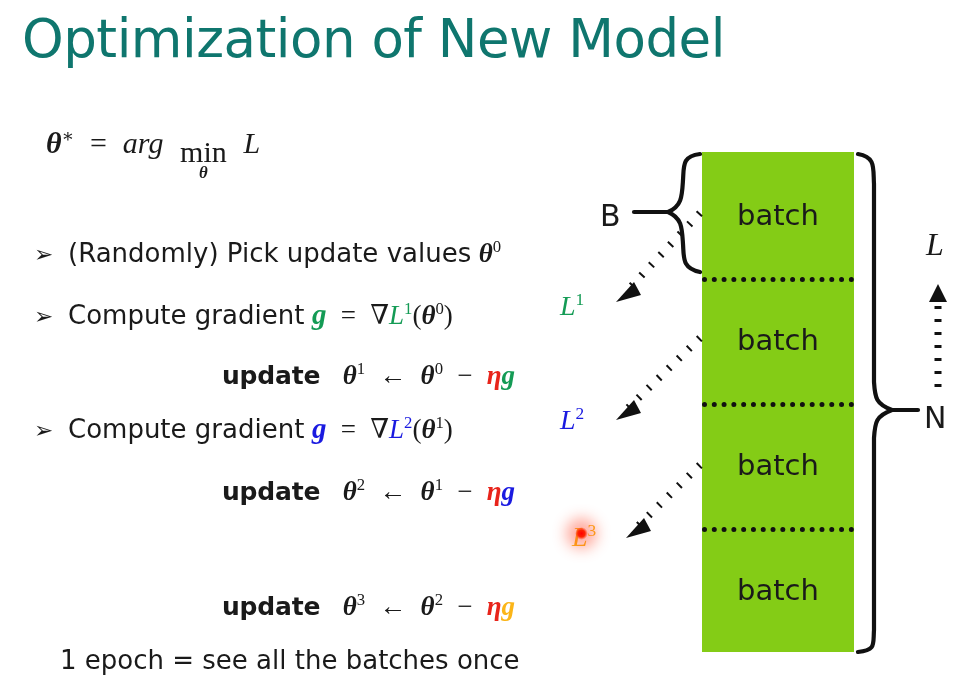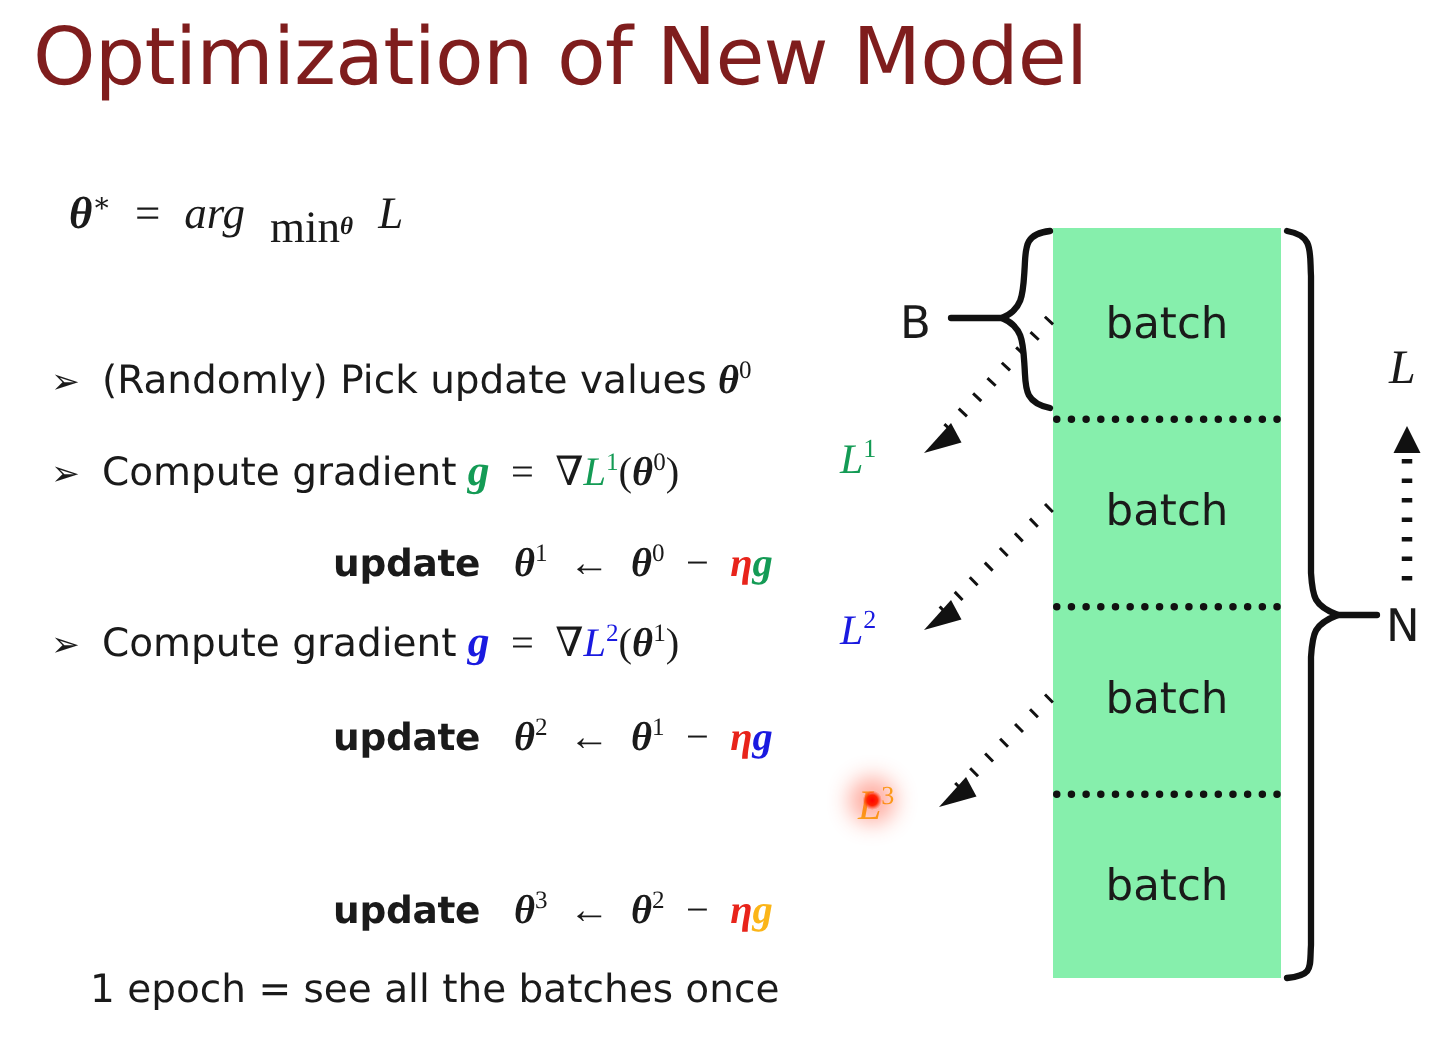--- a/index.html
+++ b/index.html
@@ -18,21 +18,21 @@
   }
 
   
   #title {
     position: absolute;
     left: 22px;
     top: 8px;
     font-size: 53px;
     font-weight: 400;
     letter-spacing: -0.5px;
-    color: #7f1d1d;
+    color: #0f766e;
     font-family: "DejaVu Sans", sans-serif;
     white-space: nowrap;
   }
 
   
   .mi {            
     font-family: "Liberation Serif", "DejaVu Serif", serif;
     font-style: italic;
   }
   .mb {            
@@ -56,20 +56,21 @@
   #objective {
     position: absolute;
     left: 46px;
     top: 128px;
     font-size: 30px;
     white-space: nowrap;
     line-height: 1;
   }
   #objective .minstack {
     display: inline-flex;
+    flex-direction: column;
     align-items: center;
     vertical-align: -0.30em;
     line-height: 0.95;
   }
   #objective .minstack .sub {
     font-size: 0.56em;
     margin-top: -2px;
   }
 
   
@@ -129,21 +130,21 @@
   }
   #epoch-line b { font-weight: normal; }
 
   
   #dataset {
     position: absolute;
     left: 702px;
     top: 152px;
     width: 152px;
     height: 500px;
-    background: #86efac;
+    background: #84cc16;
   }
   .batch-cell {
     position: absolute;
     left: 0;
     width: 152px;
     height: 125px;
     display: flex;
     align-items: center;
     justify-content: center;
     font-family: "DejaVu Sans", sans-serif;

